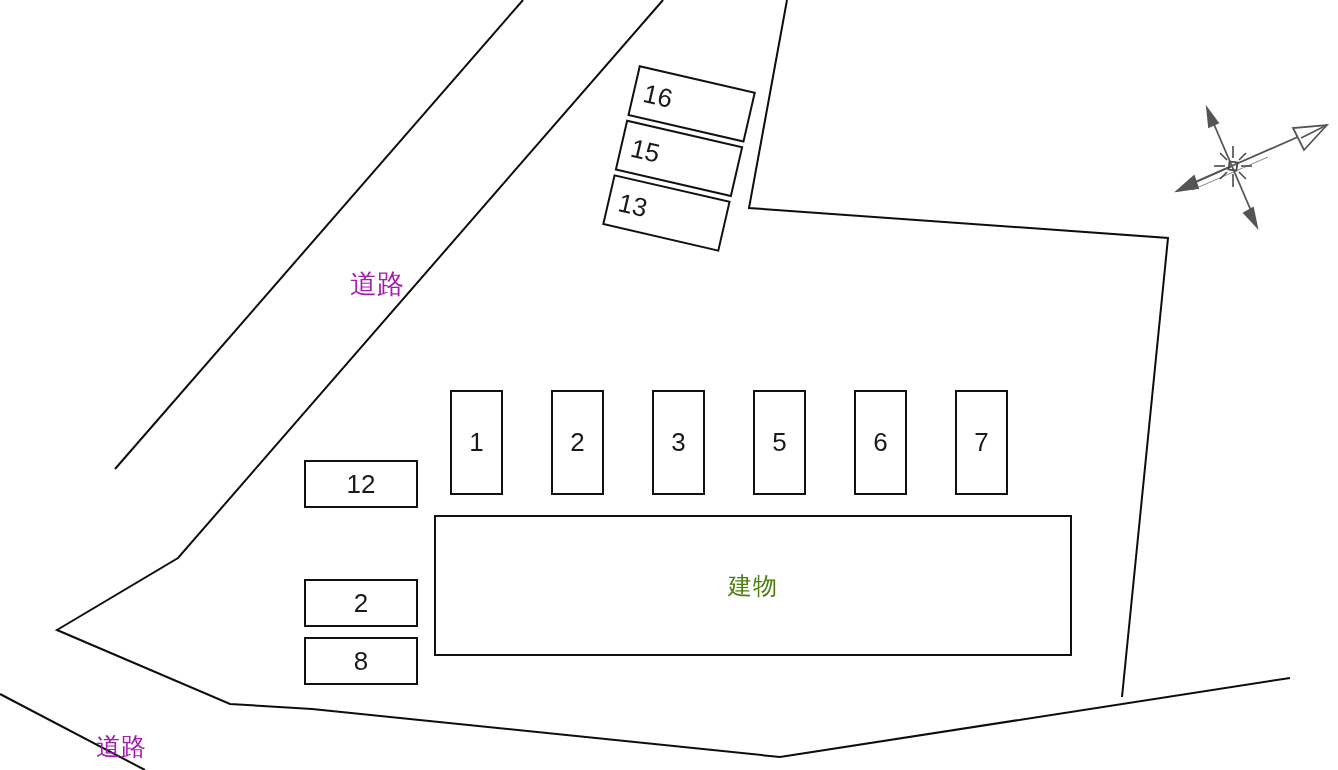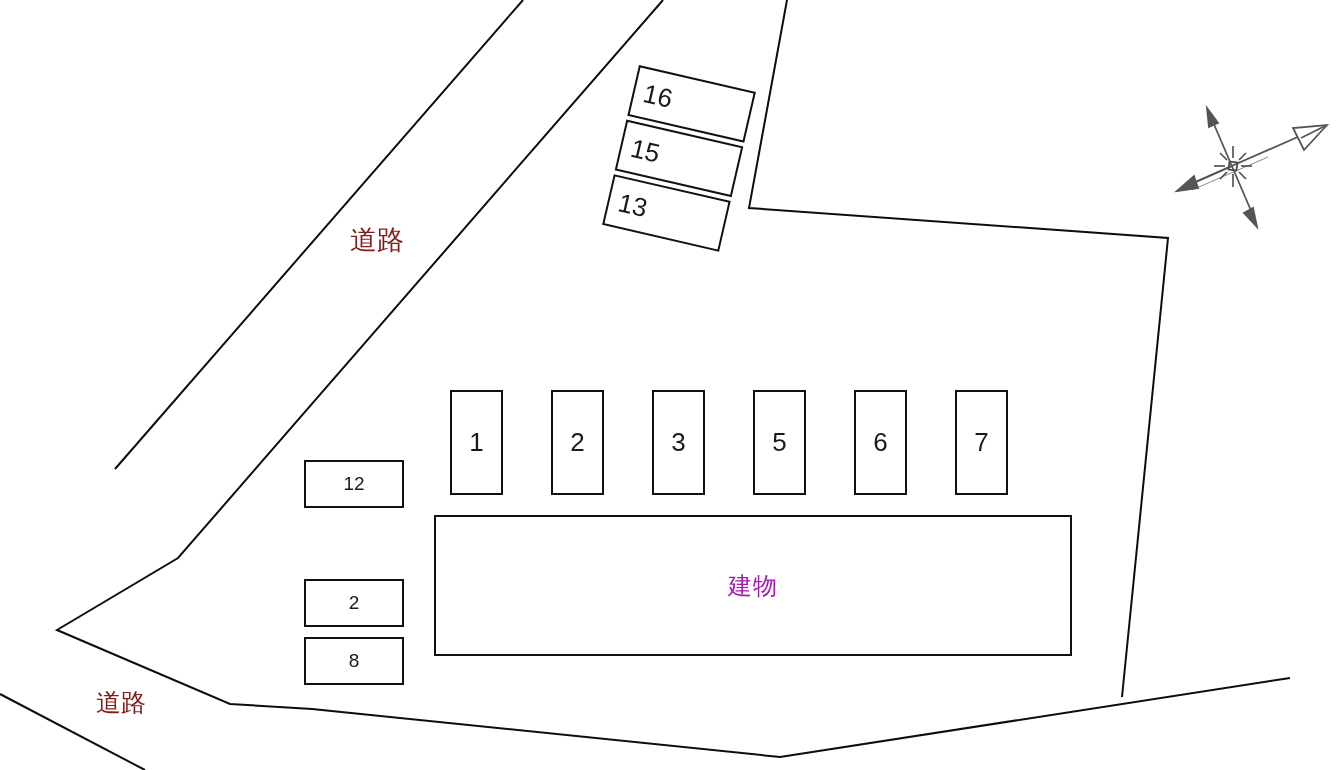--- a/index.html
+++ b/index.html
@@ -24,23 +24,23 @@
     background: #ffffff;
     display: flex; align-items: center;
     color: #1a1a1a;
   }
   .space.vert {
     width: 53px; height: 105px; top: 390px;
     justify-content: center;
     font-size: 26px;
   }
   .space.horiz {
-    left: 304px; width: 100px; height: 48px;
+    left: 304px; width: 114px; height: 48px;
     justify-content: center;
-    font-size: 19px;
+    font-size: 26px;
   }
   #slanted-group {
     position: absolute; left: 639px; top: 65px;
     width: 120px; height: 164px;
     transform: rotate(13deg);
     transform-origin: 0 0;
   }
   .space.slanted {
     position: relative;
     width: 120px; height: 52px;
@@ -48,28 +48,29 @@
     justify-content: flex-start;
     padding-left: 9px;
     font-size: 26px;
   }
   #building {
     position: absolute; left: 434px; top: 515px;
     width: 638px; height: 141px;
     border: 2px solid #111111;
     background: #ffffff;
     display: flex; align-items: center; justify-content: center;
-    font-size: 24px; color: #a21caf;
+    font-size: 24px; color: #4d7c0f;
     letter-spacing: 1px;
   }
   .road-label {
     position: absolute;
-    color: #7f1d1d;
+    color: #a21caf;
     letter-spacing: 0px;
     white-space: nowrap;
+    margin-top: 44px;
   }
   #road-label-upper { left: 350px; top: 222px; font-size: 27px; }
   #road-label-lower { left: 96px;  top: 686px; font-size: 25px; }
 </style>
 </head>
 <body>
 
 <div id="plan">
 
   <svg id="lines-svg" viewBox="0 0 1338 770" xmlns="http://www.w3.org/2000/svg">

